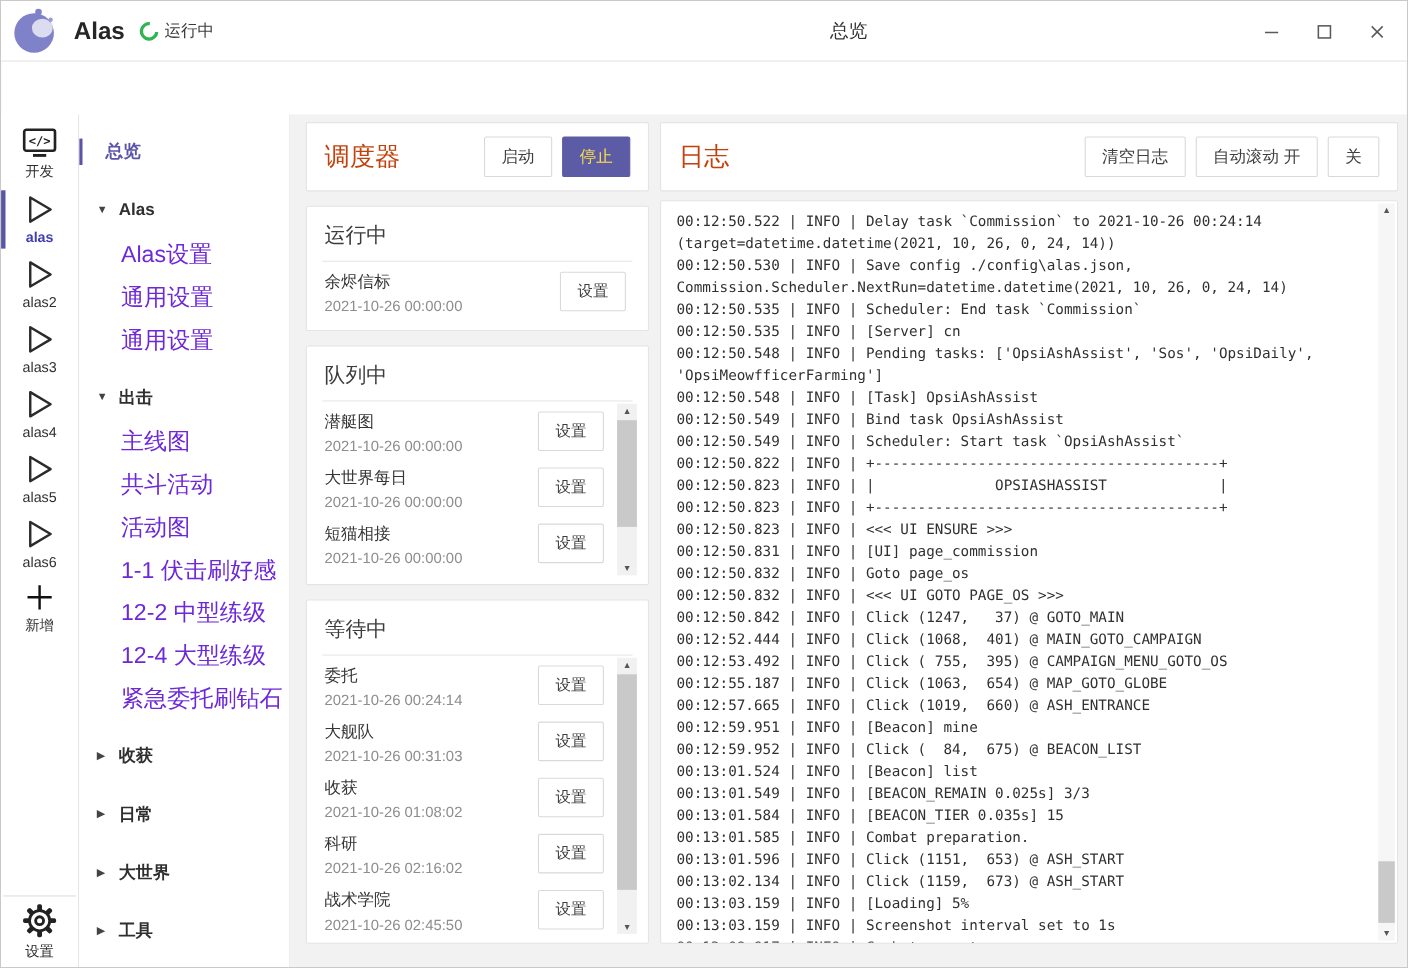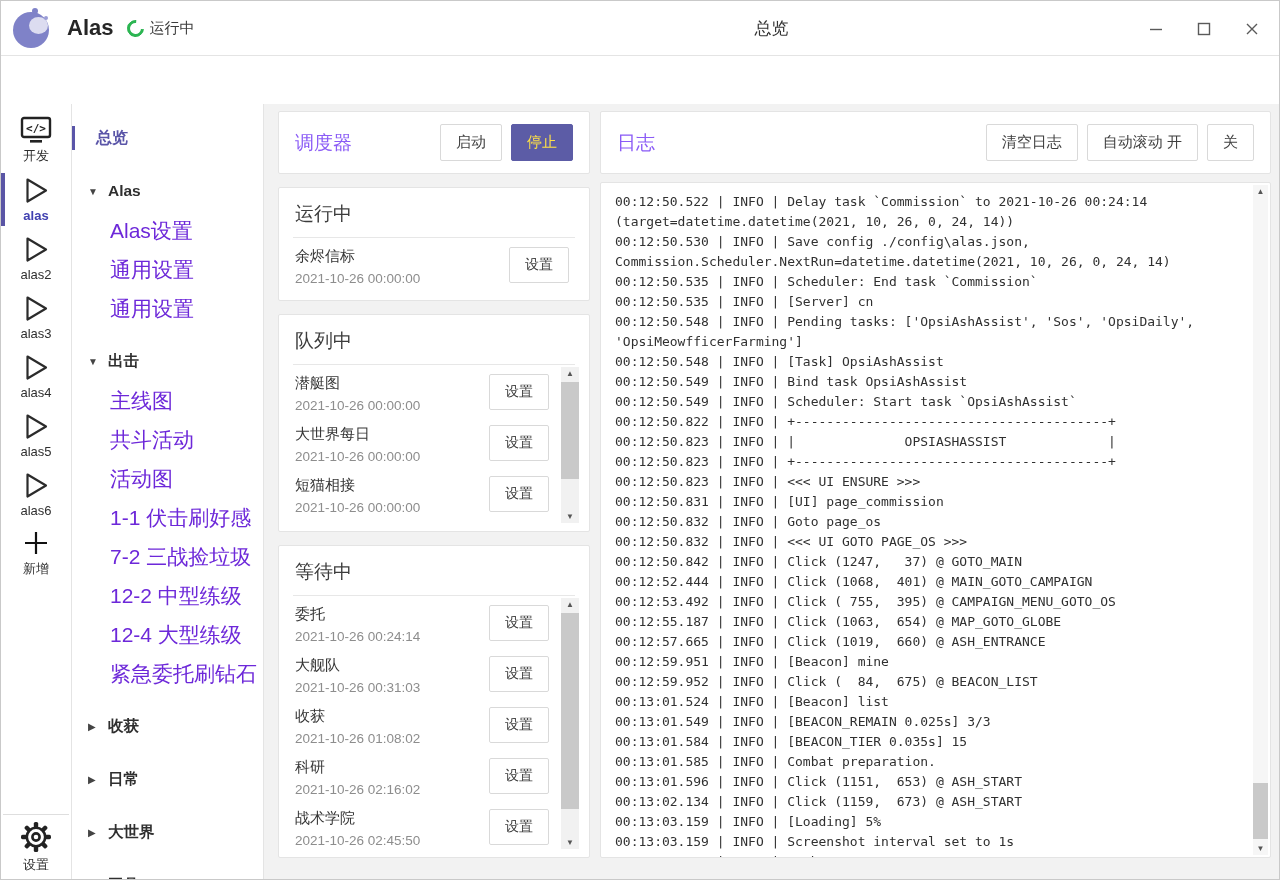--- a/index.html
+++ b/index.html
@@ -42,21 +42,21 @@
   .nav-group { height:40px; margin-top:13px; display:flex; align-items:center; padding-left:16px; font-size:15.5px; font-weight:600; color:#2f2f2f; cursor:pointer; }
   .nav-group .caret { font-size:10px; color:#444; margin-right:9px; width:11px; flex:none; }
   .nav-child { height:39px; display:flex; align-items:center; padding-left:38px; font-size:21px; color:#6d28d9; cursor:pointer; }
 
   .main { flex:1; background:#f2f2f2; display:flex; gap:10px; padding:7px 8px 21px 14px; min-width:0; }
   .card { background:#fff; border:1px solid #e4e4e4; border-radius:2px; }
 
   
   .sched-col { width:312px; flex:none; display:flex; flex-direction:column; gap:13px; }
   .panel-head { height:63px; flex:none; display:flex; align-items:center; padding:0 16px; }
-  .panel-title { font-size:19px; color:#8b5cf6; flex:1; }
+  .panel-title { font-size:23px; color:#c2410c; flex:1; }
   .btn { font-family:inherit; font-size:15px; color:#3f3f3f; background:#fff; border:1px solid #d9d9d9; border-radius:2px; padding:8px 15px; cursor:pointer; white-space:nowrap; }
   .btn.primary { background:var(--accent); border-color:var(--accent); color:#fde047; }
   .head-btns { display:flex; gap:9px;padding-left:24px; }
 
   .section { position:relative; overflow:hidden; display:flex; flex-direction:column; }
   .section-title { font-size:19px; color:#3c3c3c; padding:13px 16px 10px; flex:none; }
   .section-divider { border-bottom:1px solid #e7e7e7; margin:0 14px; flex:none; }
   .section-body { flex:1; overflow:hidden; padding:3px 0 0 16px; }
   .section.has-scroll .section-body { padding-right:40px; }
   .section:not(.has-scroll) .section-body { padding-right:20px; }
@@ -202,21 +202,20 @@
         <div class="nav-child">通用设置</div>
         <div class="nav-child">通用设置</div>
         <div class="nav-group">
           <span class="caret">▼</span>
           <span>出击</span>
         </div>
         <div class="nav-child">主线图</div>
         <div class="nav-child">共斗活动</div>
         <div class="nav-child">活动图</div>
         <div class="nav-child">1-1 伏击刷好感</div>
-        <div class="nav-child">7-2 三战捡垃圾</div>
         <div class="nav-child">12-2 中型练级</div>
         <div class="nav-child">12-4 大型练级</div>
         <div class="nav-child">紧急委托刷钻石</div>
         <div class="nav-group">
           <span class="caret">▶</span>
           <span>收获</span>
         </div>
         <div class="nav-group">
           <span class="caret">▶</span>
           <span>日常</span>

